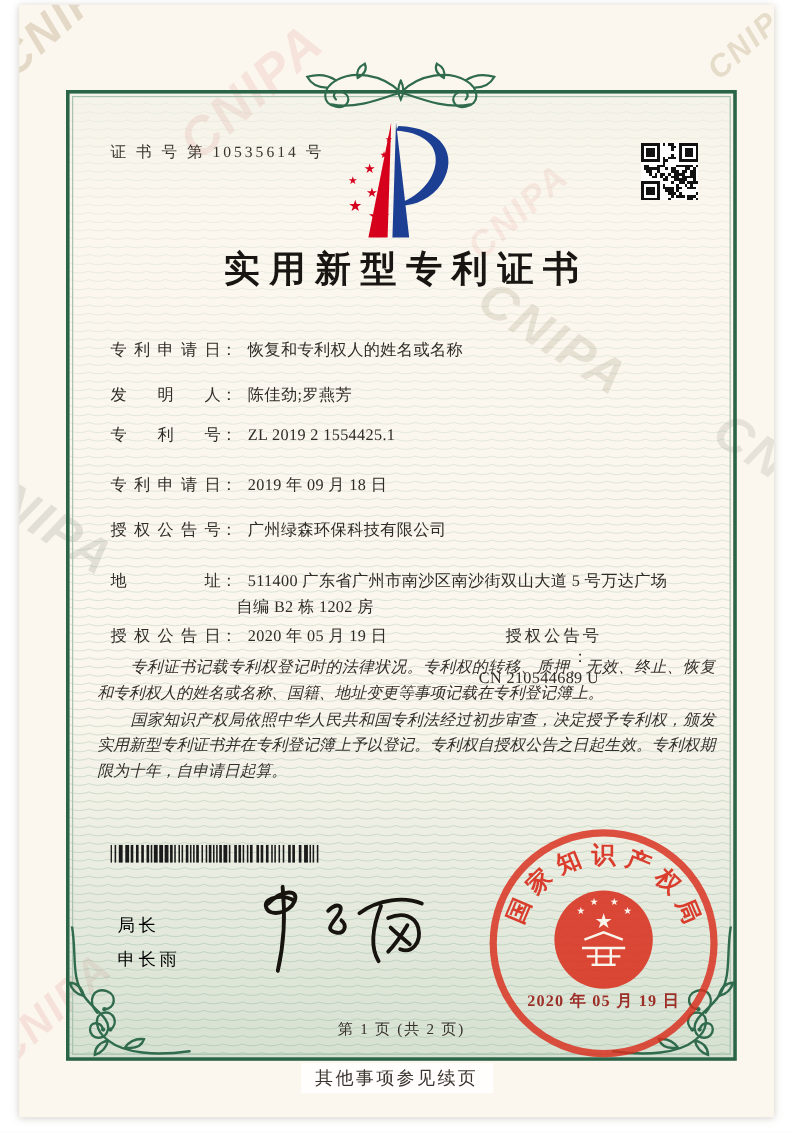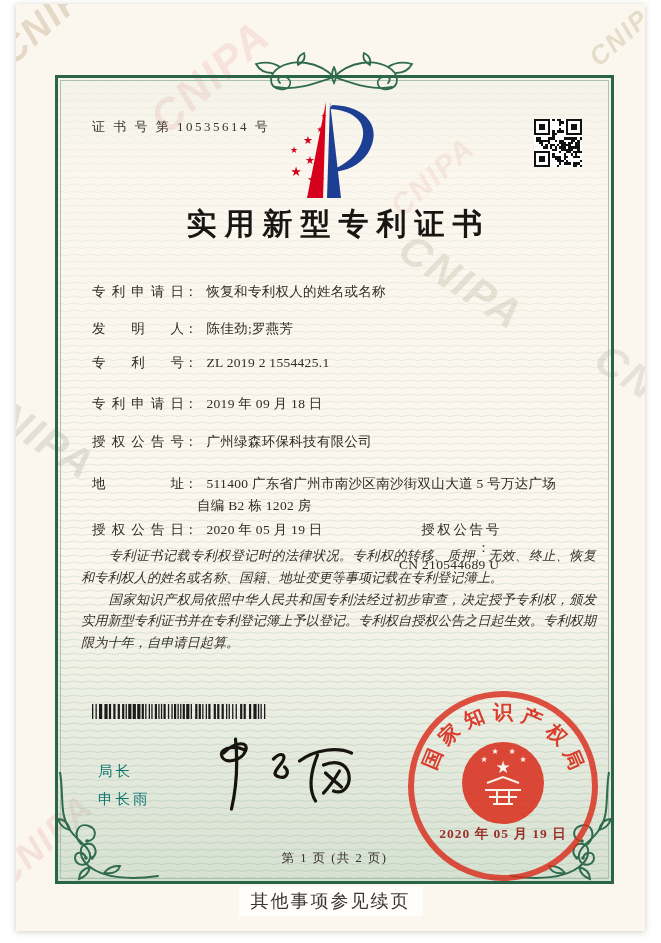--- a/index.html
+++ b/index.html
@@ -29,31 +29,31 @@
   .val{letter-spacing:.3px;}
   .r1{top:205px}.r2{top:242px}.r3{top:276px}.r4{top:317px}.r5{top:355px}
   .r6{top:397px}.r6b{top:419px;left:139px}.r7{top:443px}
   .grant2{position:absolute;left:307px;top:0;display:flex;align-items:flex-end;flex-direction:column;}
   .grant2 .lbl{width:78px;}
   .paras{position:absolute;left:23px;right:15px;top:467px;z-index:3;}
   .paras p{margin:0;text-indent:2.1em;text-align:justify;font-size:13.2px;line-height:21.8px;
            color:#33302b;font-style:italic;}
   .barcode{position:absolute;left:34px;top:626px;z-index:3;}
   .officer{position:absolute;left:40px;top:684px;z-index:3;font-size:14.5px;
-           letter-spacing:3px;color:#0f766e;}
+           letter-spacing:3px;color:#000000;}
   .officer div{margin-bottom:9px;}
   .signature{position:absolute;left:135px;top:655px;z-index:4;}
   .seal{position:absolute;left:345px;top:608px;z-index:5;opacity:.92;}
   .pagenum{position:absolute;left:0;top:772px;width:100%;text-align:center;font-size:12.5px;
            letter-spacing:1.5px;color:#35302a;z-index:3;}
   .corner{position:absolute;z-index:4;}
   .garland{position:absolute;left:218px;top:47px;z-index:3;}
   .footer-note{position:absolute;left:0;top:882px;width:100%;text-align:center;z-index:2;}
   .footer-note span{display:inline-block;background:rgba(255,255,255,.85);padding:3px 12px;
-                    font-size:18px;letter-spacing:2px;color:#3a352e;}
+                    font-size:15px;letter-spacing:2px;color:#3a352e;}
 </style>
 </head>
 <body>
 
 <div class="paper">
 
   <div class="wm" style="left:-28px;top:-10px;font-size:38px;color:rgba(203,186,158,.5);transform:rotate(-42deg);">CNIPA</div>
   <div class="wm" style="left:566px;top:12px;font-size:26px;color:rgba(203,186,158,.45);transform:rotate(-42deg);">CNIPA</div>
   <div class="wm" style="left:376px;top:254px;font-size:42px;color:rgba(198,188,170,.38);transform:rotate(33deg);">CNIPA</div>
   <div class="wm" style="left:-52px;top:404px;font-size:42px;color:rgba(185,185,178,.38);transform:rotate(33deg);">CNIPA</div>

